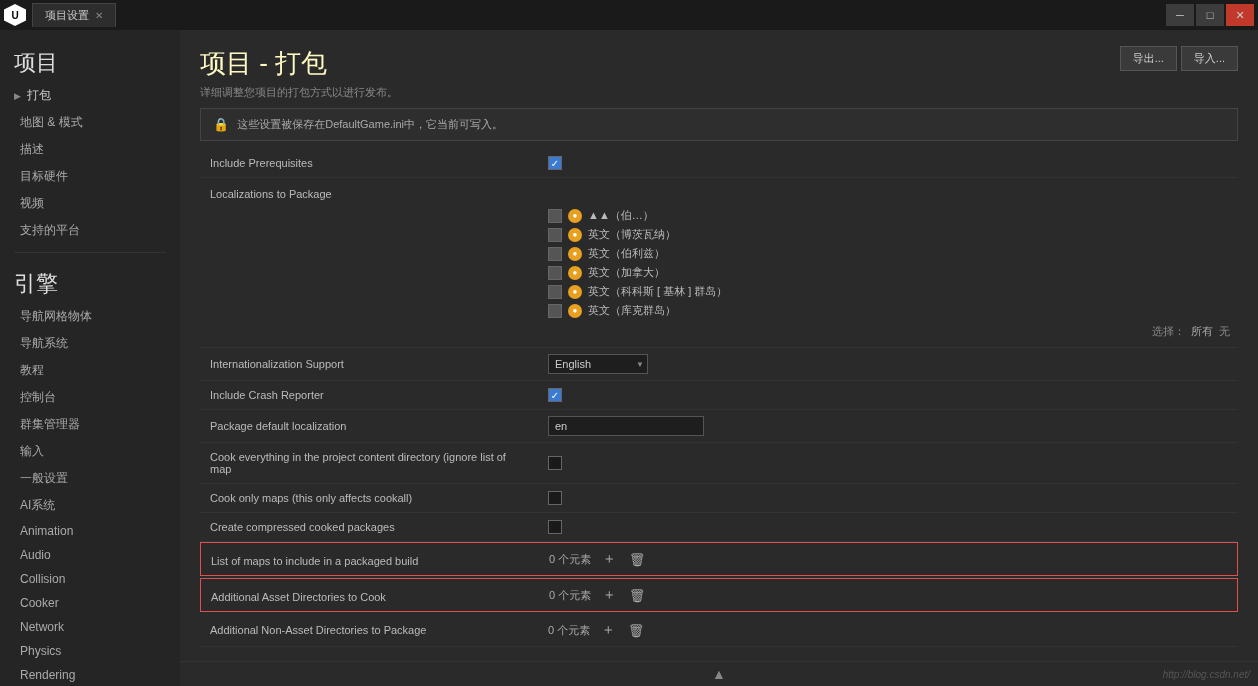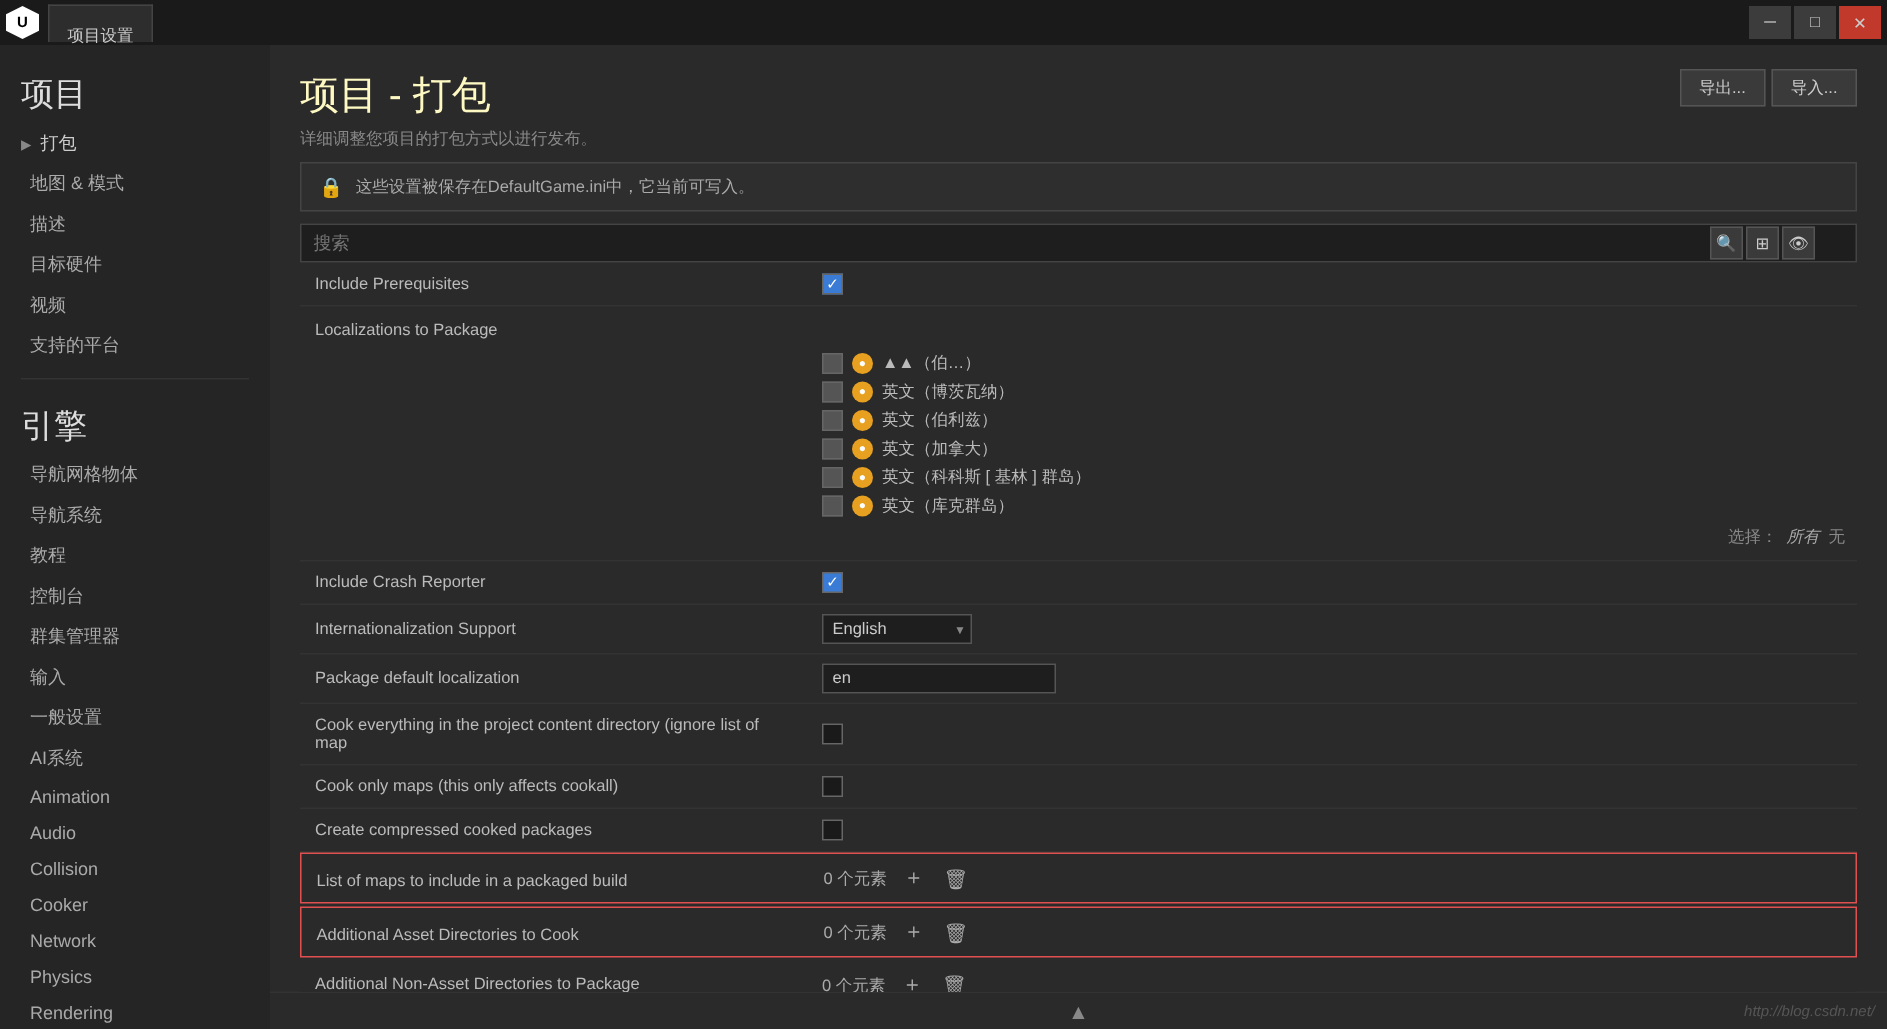--- a/index.html
+++ b/index.html
@@ -39,28 +39,27 @@
       align-items: center;
       justify-content: center;
       font-weight: bold;
       font-size: 10px;
       color: #000;
     }
     .tab {
       background: #2d2d2d;
       border: 1px solid #444;
       border-bottom: none;
-      padding: 12px 12px;
+      padding: 0 12px;
       font-size: 11px;
       color: #ccc;
       display: flex;
       align-items: center;
       gap: 6px;
       height: 24px;
-      flex-direction: column;
     }
     .tab-close {
       color: #888;
       font-size: 10px;
       cursor: pointer;
     }
     .title-bar-controls {
       display: flex;
       gap: 2px;
     }
@@ -355,21 +354,20 @@
       justify-content: flex-end;
       padding: 2px 8px;
       margin-left: 340px;
       gap: 6px;
       font-size: 11px;
       color: #888;
     }
     .loc-select-link {
       color: #aaa;
       cursor: pointer;
-      font-style: italic;
     }
 
     
     .select-dropdown {
       background: #1e1e1e;
       border: 1px solid #555;
       color: #ccc;
       padding: 3px 20px 3px 6px;
       font-size: 11px;
       appearance: none;
@@ -553,28 +551,20 @@
         <button class="header-btn">导出...</button>
         <button class="header-btn">导入...</button>
       </div>
     </div>
 
     <div class="info-bar">
       <span class="lock-icon">🔒</span>
       <span>这些设置被保存在DefaultGame.ini中，它当前可写入。</span>
     </div>
 
-    <div class="search-bar">
-      <input class="search-input" type="text" placeholder="搜索" style="">
-      <div class="search-icons">
-        <div class="search-icon-btn">🔍</div>
-        <div class="search-icon-btn">⊞</div>
-        <div class="search-icon-btn">👁</div>
-      </div>
-    </div>
 
     <div class="settings-panel">
 
       <div class="settings-row">
         <div class="row-label">Include Prerequisites</div>
         <div class="row-value">
           <div class="checkbox checked"></div>
         </div>
       </div>
 
@@ -618,38 +608,38 @@
         </div>
 
         <div class="loc-select-row">
           <span>选择：</span>
           <span class="loc-select-link">所有</span>
           <span>无</span>
         </div>
       </div>
 
       <div class="settings-row">
-        <div class="row-label">Include Crash Reporter</div>
-        <div class="row-value">
-          <div class="checkbox checked"></div>
-        </div>
-      </div>
-
-      <div class="settings-row">
         <div class="row-label">Internationalization Support</div>
         <div class="row-value">
           <div class="select-wrapper">
             <select class="select-dropdown">
               <option>English</option>
             </select>
           </div>
         </div>
       </div>
 
       <div class="settings-row">
+        <div class="row-label">Include Crash Reporter</div>
+        <div class="row-value">
+          <div class="checkbox checked"></div>
+        </div>
+      </div>
+
+      <div class="settings-row">
         <div class="row-label">Package default localization</div>
         <div class="row-value">
           <input class="text-input" type="text" value="en" style="">
         </div>
       </div>
 
       <div class="settings-row">
         <div class="row-label">Cook everything in the project content directory (ignore list of map</div>
         <div class="row-value">
           <div class="checkbox"></div>

